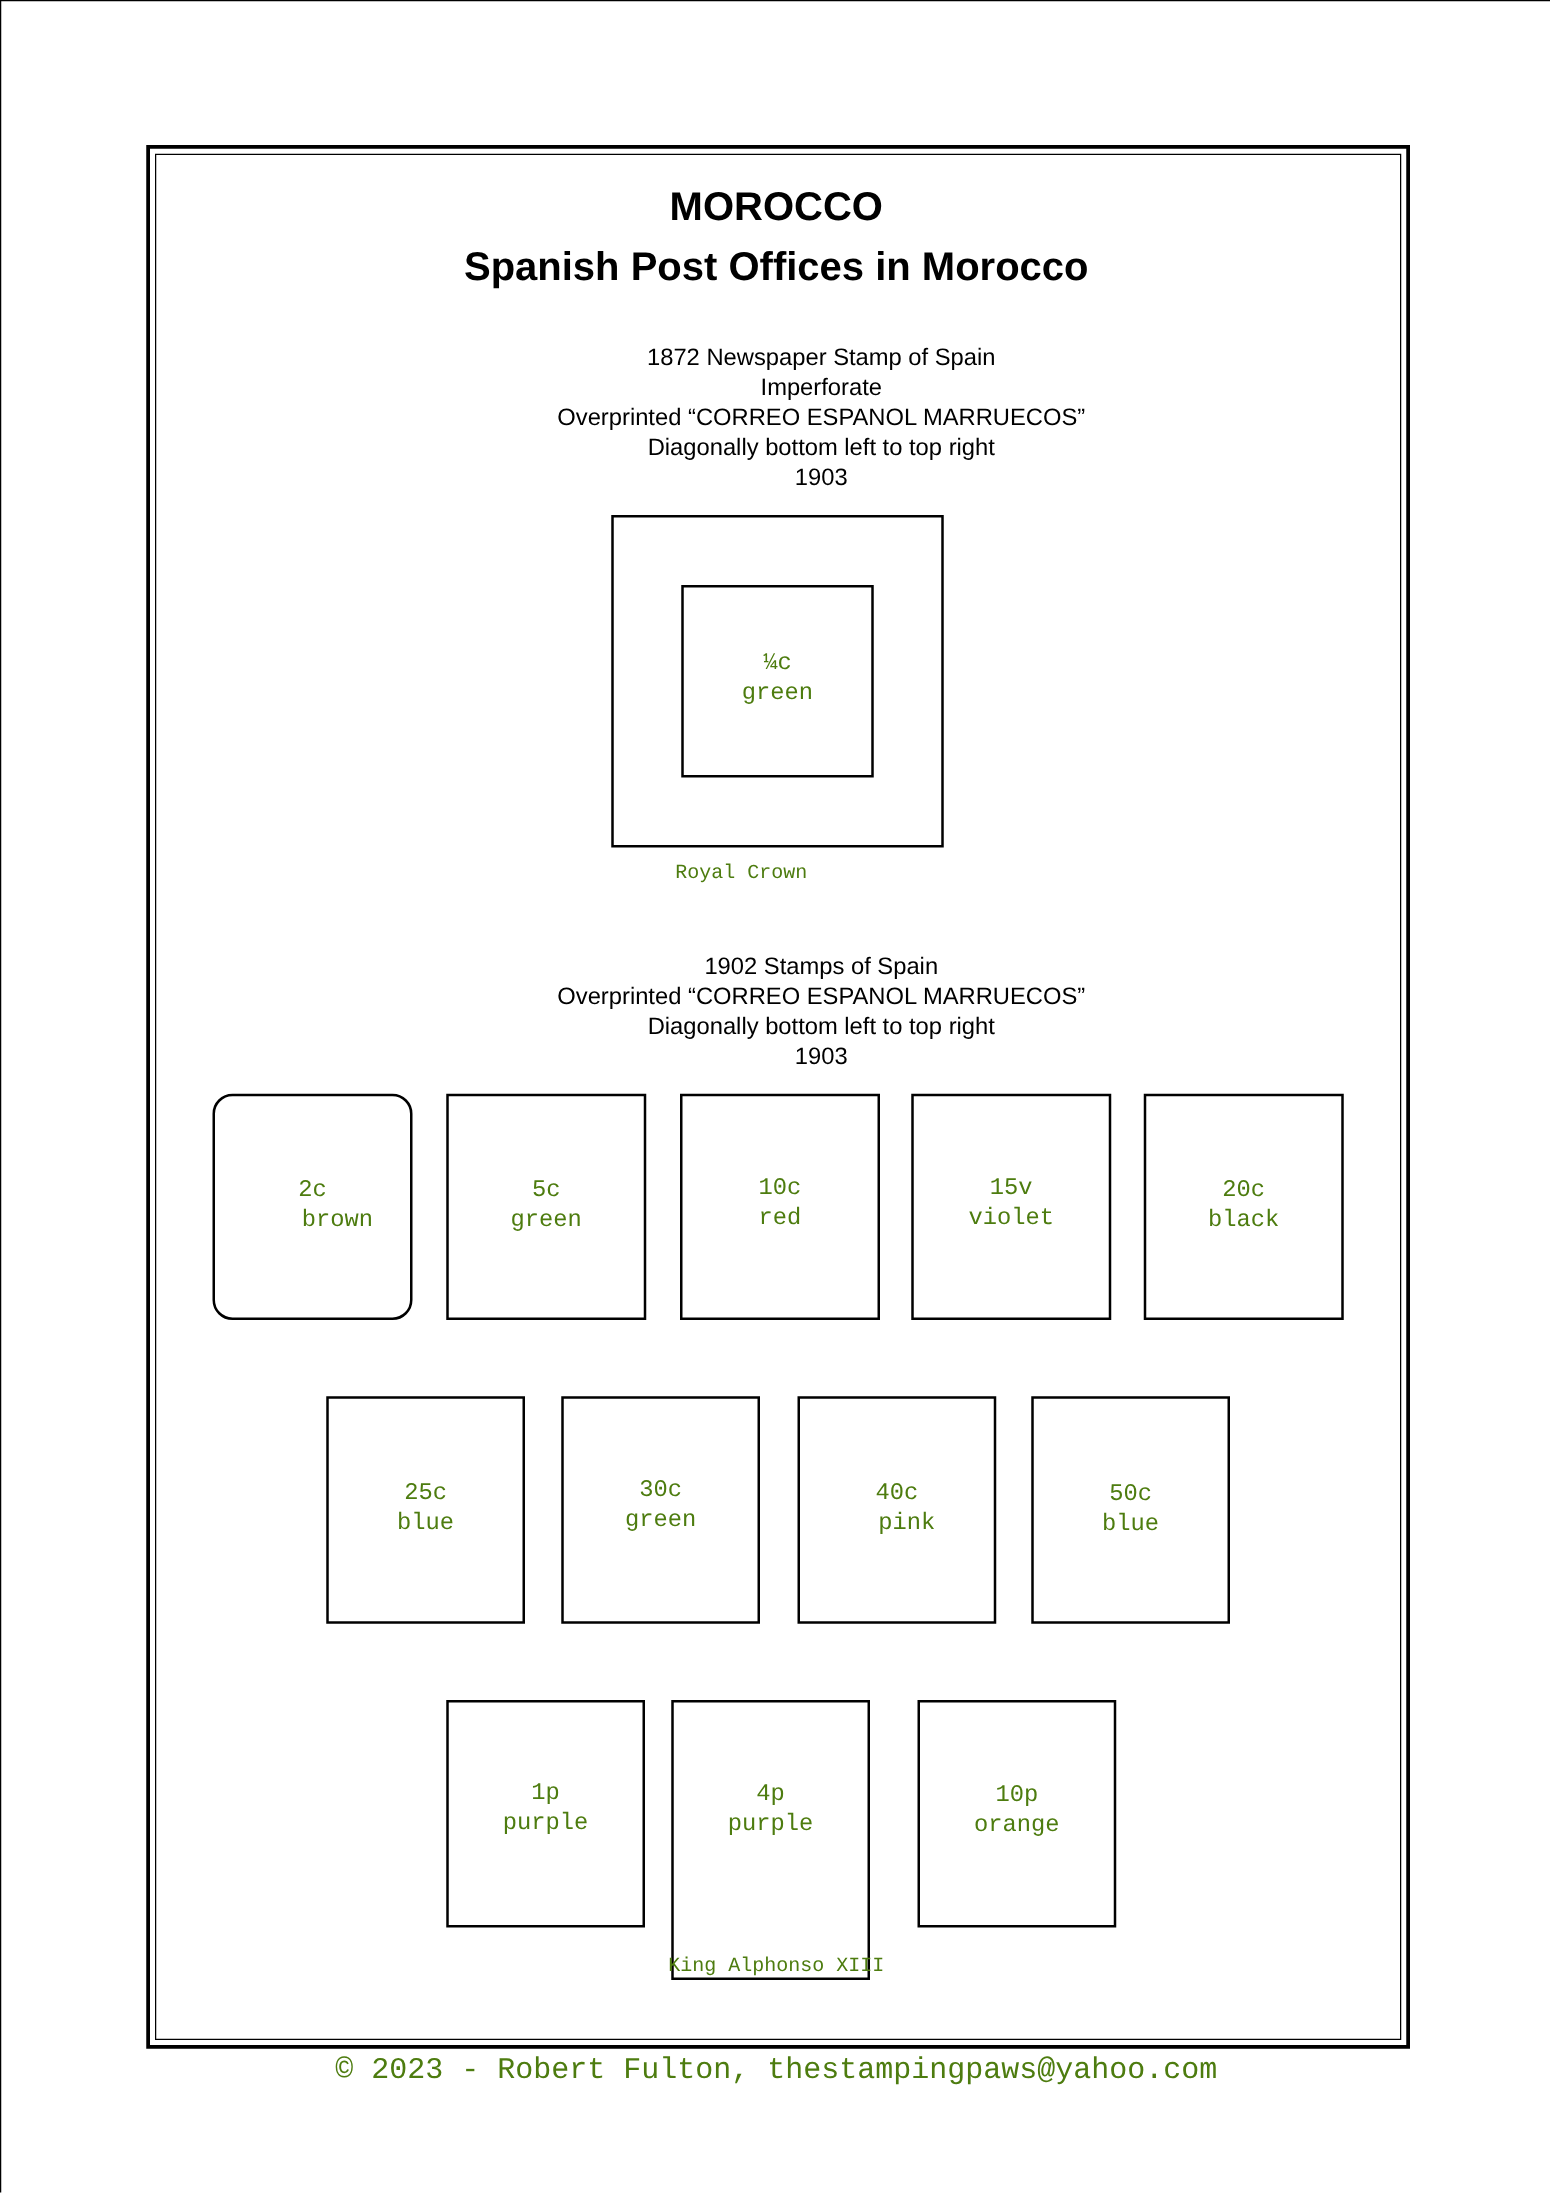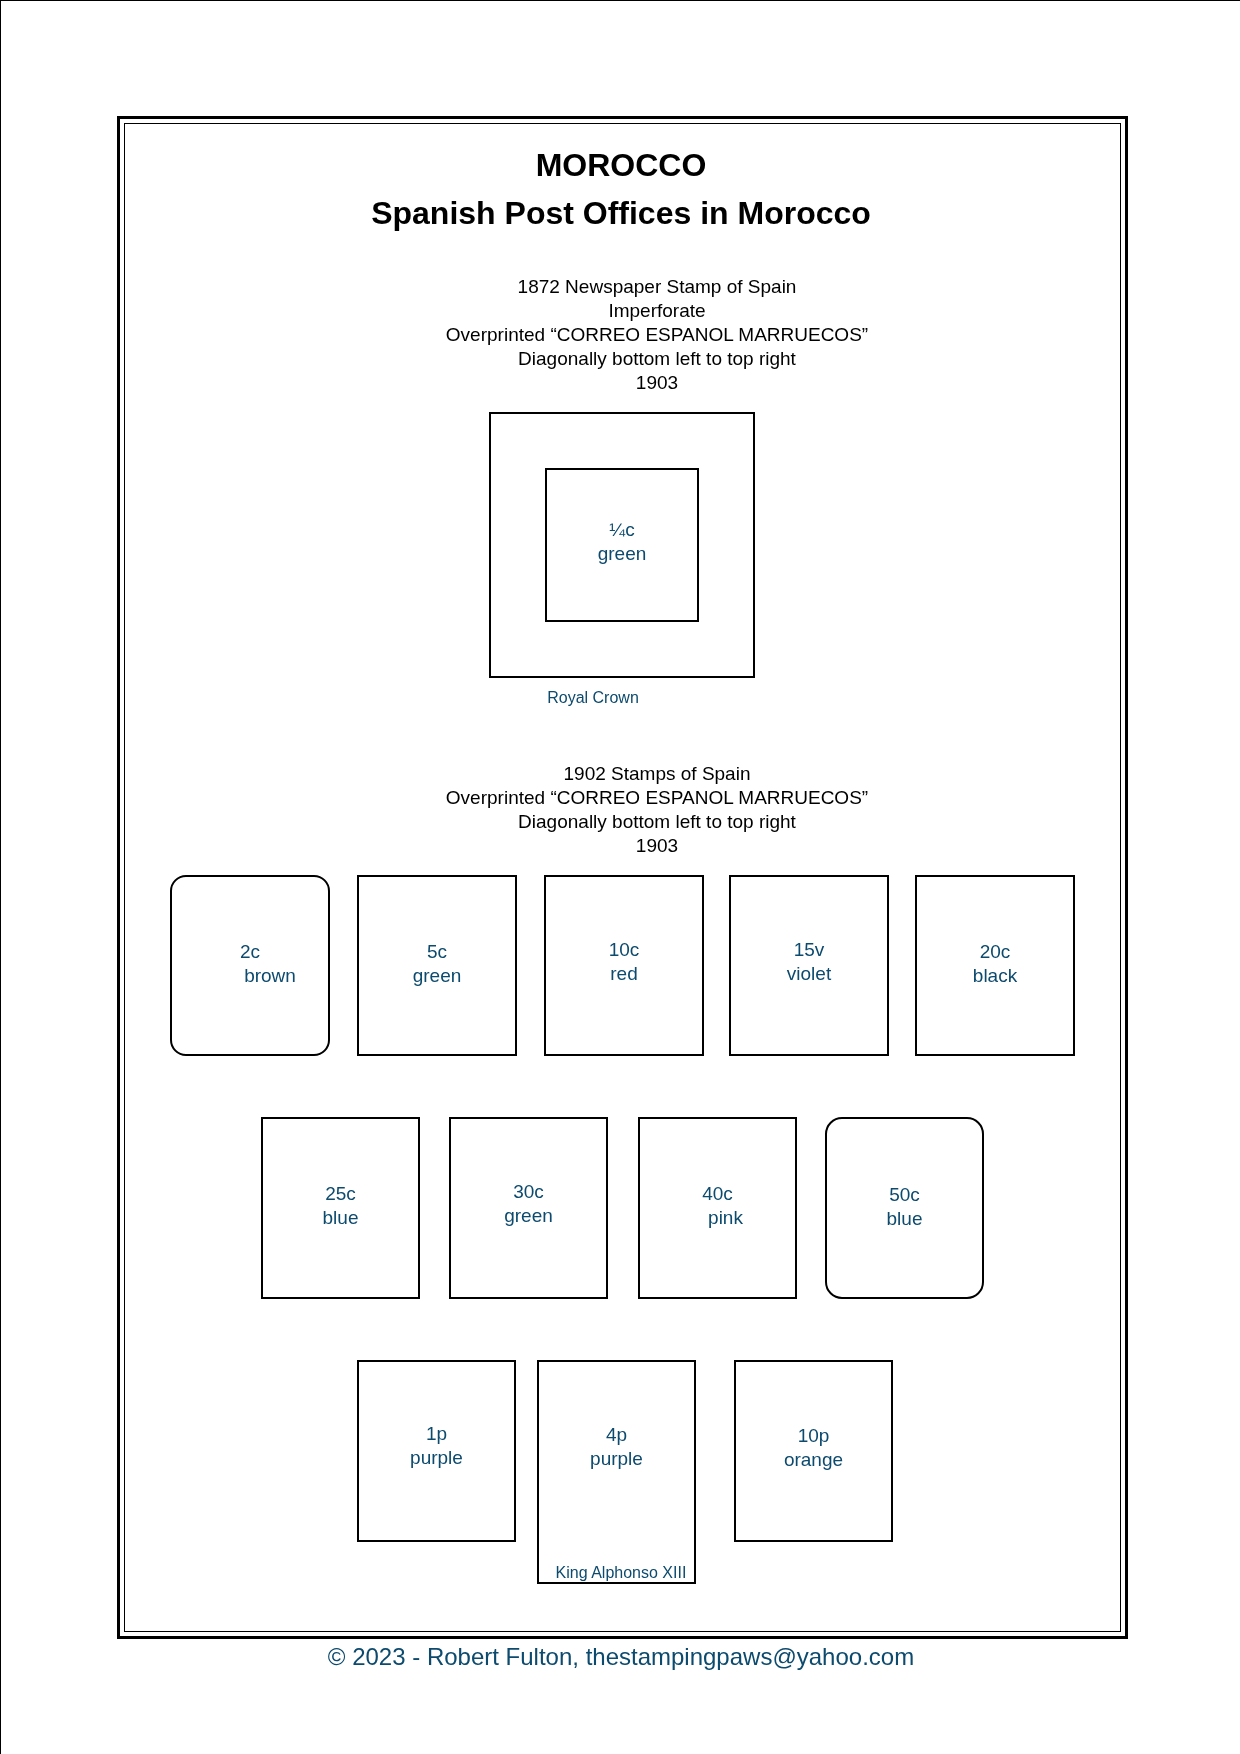--- a/index.html
+++ b/index.html
@@ -3,21 +3,21 @@
 <meta charset="utf-8">
 <style>
   html, body { margin: 0; padding: 0; background: #ffffff; }
   body { width: 1240px; height: 1754px; position: relative; overflow: hidden;
          border-top: 1px solid #000; border-left: 1px solid #000; box-sizing: border-box; }
   .frame-outer { position: absolute; left: 116px; top: 115px; width: 1011px; height: 1523px;
                  border: 3px solid #000; box-sizing: border-box; }
   .frame-inner { position: absolute; left: 4px; top: 4px; right: 4px; bottom: 4px;
                  border: 1px solid #000; }
   .sans { font-family: "Liberation Sans", sans-serif; color: #000; }
-  .serif { font-family: Liberation Sans, sans-serif; color: #0c4a6e; }
+  .serif { font-family: Liberation Mono, monospace; color: #4d7c0f; }
   .title { position: absolute; left: 0; width: 1240px; text-align: center; font-weight: bold; font-size: 32px; line-height: 48px; }
   .hdr { position: absolute; left: 0; width: 1240px; text-align: center; font-size: 19px; line-height: 24px; padding-left: 36px; }
   .caption { position: absolute; left: 0; width: 1240px; text-align: center; font-size: 16px; }
   .box { position: absolute; border: 2px solid #000; box-sizing: border-box; }
   .stamp-label { position: absolute; left: 0; right: 0; text-align: center; font-size: 19px; line-height: 24px; }
   .footer { position: absolute; left: 0; width: 1240px; text-align: center; font-size: 24px; top: 1642px; }
 </style>
 </head>
 <body>
 
@@ -72,21 +72,21 @@
   <div class="stamp-label serif" style="top:87px;">blue</div>
 </div>
 <div class="box" style="left:448px; top:1116px; width:159px; height:182px;">
   <div class="stamp-label serif" style="top:61px;">30c</div>
   <div class="stamp-label serif" style="top:85px;">green</div>
 </div>
 <div class="box" style="left:637px; top:1116px; width:159px; height:182px;">
   <div class="stamp-label serif" style="top:63px;">40c</div>
   <div class="stamp-label serif" style="top:87px;margin-left:16px;">pink</div>
 </div>
-<div class="box" style="left:824px; top:1116px; width:159px; height:182px;border-radius:17px;">
+<div class="box" style="left:824px; top:1116px; width:159px; height:182px;">
   <div class="stamp-label serif" style="top:64px;">50c</div>
   <div class="stamp-label serif" style="top:88px;">blue</div>
 </div>
 
 <div class="box" style="left:356px; top:1359px; width:159px; height:182px;">
   <div class="stamp-label serif" style="top:60px;">1p</div>
   <div class="stamp-label serif" style="top:84px;">purple</div>
 </div>
 <div class="box" style="left:536px; top:1359px; width:159px; height:224px;">
   <div class="stamp-label serif" style="top:61px;">4p</div>

